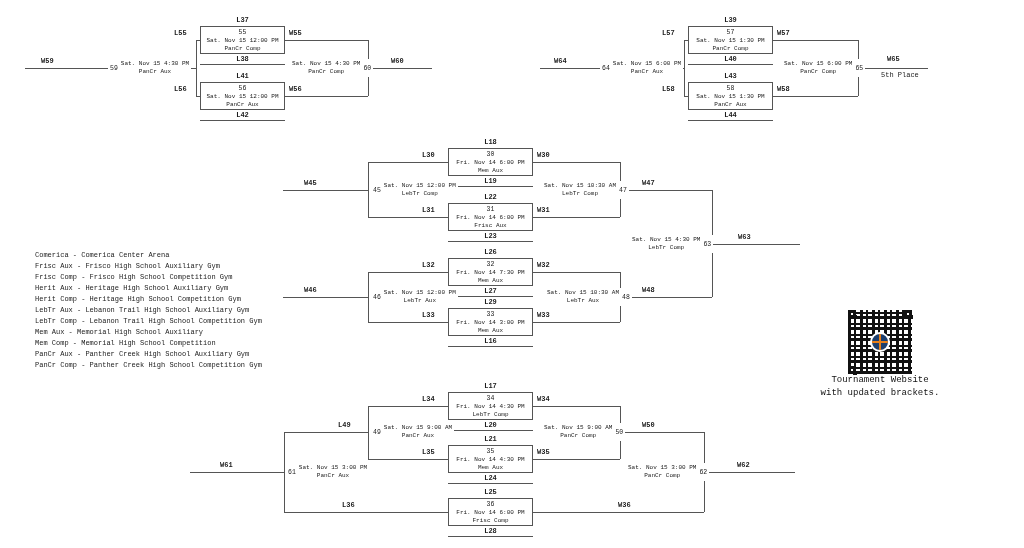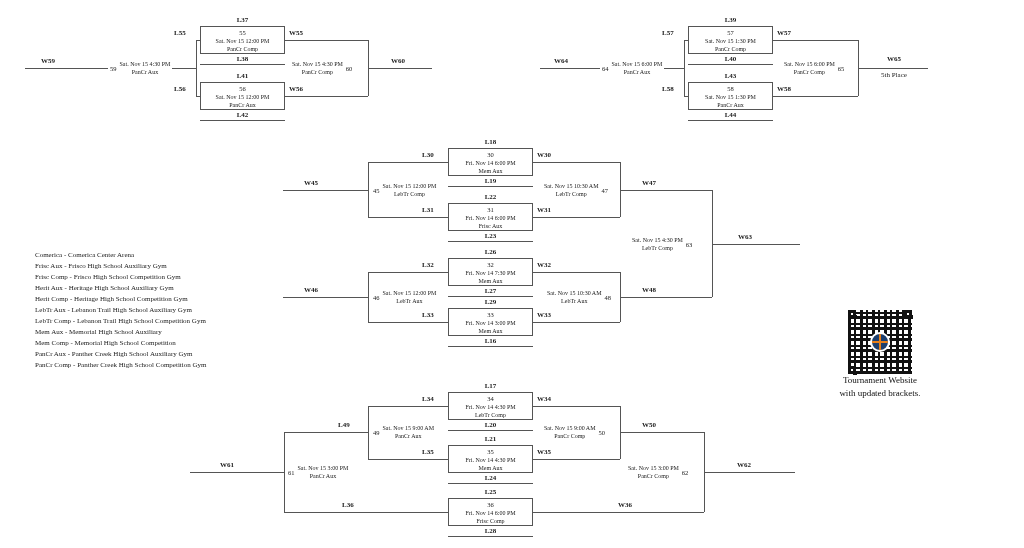--- a/index.html
+++ b/index.html
@@ -1,19 +1,19 @@
 <!DOCTYPE html>
 <html><head>
 <meta charset="utf-8">
 <style>
   * { box-sizing: border-box; margin: 0; padding: 0; }
   html,body { background:#ffffff; }
   .stage{
     position:relative; width:1024px; height:548px; background:#fff;
-    font-family:Liberation Serif, serif; color:#1a1a1a; overflow:hidden;
+    font-family:Liberation Mono, monospace; color:#1a1a1a; overflow:hidden;
   }
   svg.lines{ position:absolute; left:0; top:0; width:1024px; height:548px; }
 
   
   .gunit{ position:absolute; width:85px; }
   .seed{ font-size:7px; font-weight:bold; text-align:center; height:11px; line-height:11px; }
   .seed-bot{ border-bottom:1px solid #555; }
   .ginfo{ border:1px solid #555; height:28px; background:#fff;
           display:flex; flex-direction:column; justify-content:center; text-align:center; }
   .gnum{ font-size:6.5px; line-height:9px; }

